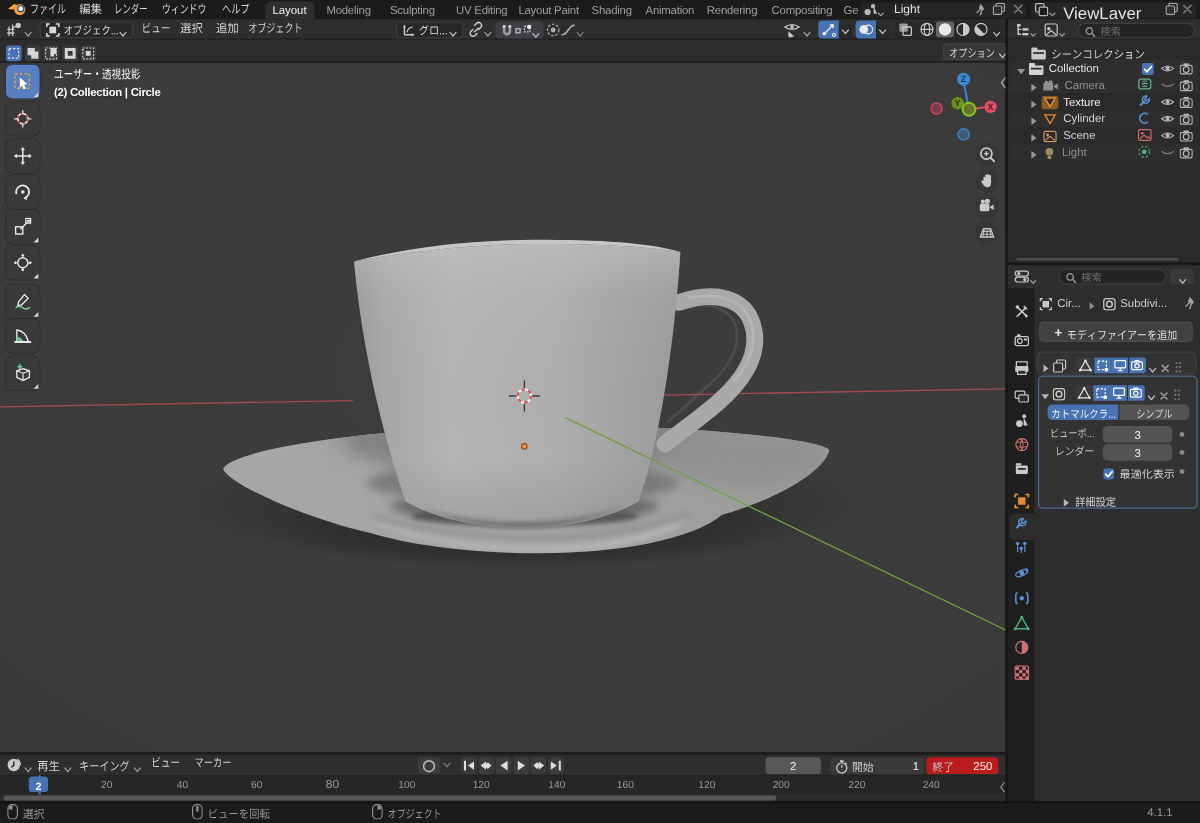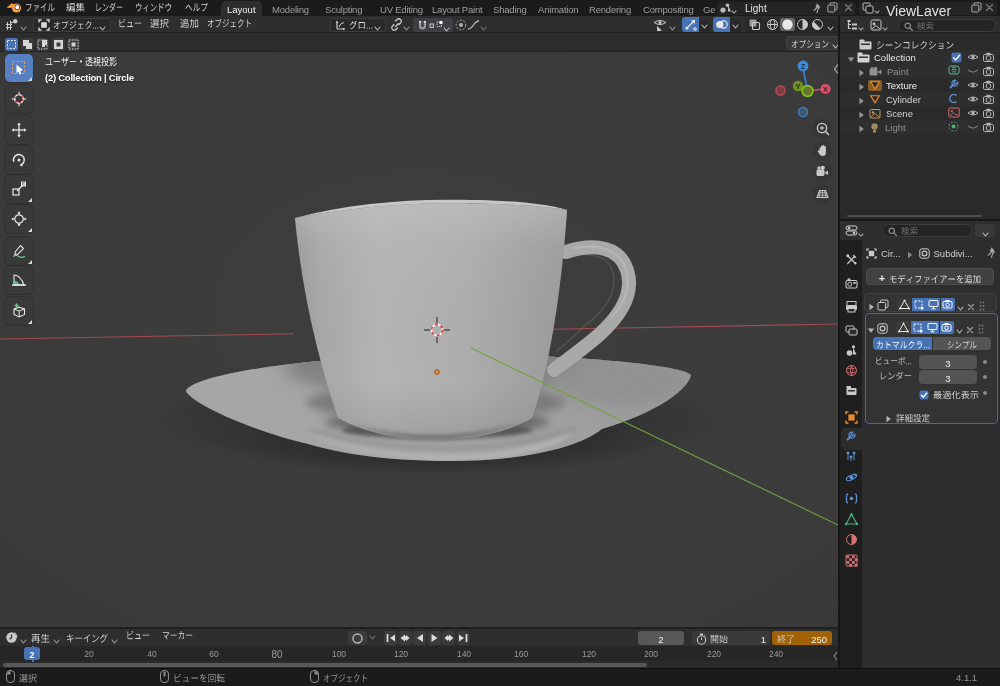--- a/index.html
+++ b/index.html
@@ -706,21 +706,21 @@
       <path d="M1.5 0.8 L5.8 4 L1.5 7.2 Z" fill="#989898"></path>
     </svg>
     <span style="margin-left:3px;padding:0 1px">
       <svg width="13" height="10" viewBox="0 0 13 10" style="display:block">
         <rect x="0.5" y="2" width="8" height="6.5" rx="1" fill="#909090"></rect>
         <path d="M8.5 5 L12.5 2.5 L12.5 7.5 Z" fill="#909090"></path>
         <circle cx="3" cy="1.5" r="1.4" fill="#909090"></circle>
         <circle cx="6.5" cy="1.3" r="1.7" fill="#909090"></circle>
       </svg>
     </span>
-    <span style="margin-left:4px;color:#8f8f8f;font-size:9.5px">Paint</span>
+    <span style="margin-left:4px;color:#8f8f8f;font-size:9.5px">Camera</span>
   </div>
 <div class="abs" style="left:948px;top:65px">
     <svg width="12" height="10" viewBox="0 0 12 10" style="display:block">
       <rect x="1" y="1" width="10" height="8" rx="2" stroke="#66b18f" fill="none"></rect>
       <path d="M4 3 Q6 2 8 3 M3.5 5 Q6 4 8.5 5 M4 7 Q6 6.5 8 7" stroke="#66b18f" stroke-width="0.9" fill="none"></path>
     </svg>
   </div>
 <div class="abs" style="left:967px;top:68px">
     <svg width="12" height="6" viewBox="0 0 12 6" style="display:block">
       <path d="M1 2 Q6.0 6 11 2" stroke="#7f7f7f" stroke-width="1.1" fill="none"></path>
@@ -1331,21 +1331,21 @@
     </svg>
     <span style="margin-left:3px">
       <svg width="18.0" height="9.5" viewBox="0 0 18.0 9.5" style="display:block">
         <g transform="scale(0.9474 1)">
           <path d="M5.4 4.4L5.4 5.5L4.0 5.5L4.0 4.4ZM2.2 5.5L2.2 6.1L3.4 6.1C3.3 6.6 3.1 7.4 2.3 7.9C2.4 8.0 2.6 8.2 2.7 8.3C3.7 7.7 4.0 6.7 4.0 6.1L5.4 6.1L5.4 8.2L6.0 8.2L6.0 6.1L7.3 6.1L7.3 5.5L6.0 5.5L6.0 4.4L7.1 4.4L7.1 3.8L2.4 3.8L2.4 4.4L3.4 4.4L3.4 5.5ZM3.6 1.9L3.6 2.7L1.5 2.7L1.5 1.9ZM3.6 1.3L1.5 1.3L1.5 0.6L3.6 0.6ZM8.0 1.9L8.0 2.7L5.8 2.7L5.8 1.9ZM8.0 1.3L5.8 1.3L5.8 0.6L8.0 0.6ZM8.3 0.0L5.2 0.0L5.2 3.2L8.0 3.2L8.0 7.4C8.0 7.6 8.0 7.6 7.8 7.6C7.6 7.6 7.1 7.6 6.6 7.6C6.7 7.8 6.8 8.2 6.8 8.3C7.6 8.4 8.0 8.3 8.3 8.2C8.6 8.1 8.7 7.9 8.7 7.4L8.7 0.0ZM0.8 0.0L0.8 8.4L1.5 8.4L1.5 3.2L4.3 3.2L4.3 0.0ZM14.2 4.5L14.2 8.4L14.8 8.4L14.8 7.9L17.5 7.9L17.5 8.3L18.2 8.3L18.2 4.5ZM14.8 7.3L14.8 5.2L17.5 5.2L17.5 7.3ZM15.4 -0.4C15.1 0.6 14.7 1.9 14.3 2.9L13.5 2.9L13.6 3.6L17.9 3.3C18.0 3.6 18.1 3.8 18.1 4.0L18.8 3.6C18.5 2.9 17.9 1.9 17.2 1.1L16.7 1.4C16.9 1.8 17.3 2.2 17.5 2.7L15.0 2.8C15.4 1.9 15.8 0.8 16.1 -0.2ZM11.4 -0.4C11.2 0.2 11.1 0.9 11.0 1.6L9.9 1.6L9.9 2.3L10.8 2.3C10.5 3.4 10.2 4.6 10.0 5.4L10.6 5.7L10.7 5.3C11.0 5.5 11.4 5.8 11.7 6.0C11.2 6.8 10.7 7.4 10.0 7.8C10.1 8.0 10.3 8.2 10.4 8.4C11.2 7.9 11.8 7.3 12.3 6.5C12.7 6.8 13.0 7.1 13.3 7.4L13.7 6.8C13.4 6.5 13.0 6.2 12.6 5.8C13.0 4.8 13.3 3.4 13.5 1.7L13.0 1.6L12.9 1.6L11.6 1.6C11.8 0.9 11.9 0.3 12.0 -0.3ZM11.5 2.3L12.7 2.3C12.6 3.5 12.4 4.5 12.0 5.4C11.6 5.1 11.2 4.9 10.9 4.7C11.1 3.9 11.3 3.1 11.5 2.3Z" fill="#d0d0d0"></path>
         </g>
       </svg>
     </span>
     <span style="margin-left:auto;color:#f2f2f2;font-size:9.5px">1</span>
   </div>
-<div class="abs row" style="left:772px;top:630.5px;width:60px;height:14px;background:#a16207;border-radius:3px;padding:0 5px">
+<div class="abs row" style="left:772px;top:630.5px;width:60px;height:14px;background:#b91c1c;border-radius:3px;padding:0 5px">
     <svg width="18.0" height="9.5" viewBox="0 0 18.0 9.5" style="display:block">
       <g transform="scale(0.9474 1)">
         <path d="M5.4 5.1C6.0 5.4 6.8 5.9 7.3 6.2L7.7 5.7C7.3 5.4 6.5 4.9 5.8 4.6ZM4.3 6.9C5.6 7.2 7.2 7.9 8.0 8.4L8.4 7.8C7.6 7.4 6.0 6.7 4.7 6.4ZM2.8 5.1C3.1 5.7 3.3 6.4 3.4 6.9L4.0 6.7C3.9 6.3 3.6 5.5 3.4 5.0ZM0.9 5.1C0.8 5.9 0.6 6.7 0.2 7.3C0.4 7.4 0.7 7.5 0.8 7.6C1.1 7.0 1.3 6.1 1.5 5.2ZM5.4 1.2L7.6 1.2C7.3 1.8 6.9 2.3 6.5 2.7C6.0 2.3 5.6 1.8 5.4 1.3ZM0.3 3.9L0.4 4.5L1.9 4.4L1.9 8.4L2.5 8.4L2.5 4.4L3.3 4.3C3.3 4.5 3.4 4.7 3.4 4.9L3.9 4.7C4.0 4.8 4.1 5.0 4.2 5.1C5.0 4.7 5.8 4.3 6.5 3.6C7.2 4.3 8.0 4.8 8.8 5.2C8.9 5.0 9.1 4.8 9.3 4.6C8.4 4.3 7.6 3.8 6.9 3.2C7.6 2.5 8.1 1.7 8.5 0.8L8.1 0.6L7.9 0.6L5.8 0.6C6.0 0.3 6.1 0.0 6.3 -0.3L5.5 -0.4C5.2 0.5 4.5 1.6 3.5 2.4C3.6 2.5 3.9 2.7 4.0 2.8C4.4 2.5 4.7 2.2 5.0 1.8C5.3 2.3 5.6 2.8 6.0 3.2C5.4 3.7 4.6 4.1 3.9 4.4C3.8 3.9 3.4 3.2 3.1 2.7L2.6 2.9C2.7 3.2 2.9 3.5 3.0 3.8L1.6 3.8C2.3 3.0 3.0 1.9 3.5 1.0L2.9 0.7C2.7 1.2 2.3 1.8 1.9 2.4C1.8 2.2 1.6 2.0 1.4 1.8C1.7 1.3 2.2 0.5 2.5 -0.1L1.9 -0.4C1.7 0.2 1.3 0.9 1.0 1.4L0.7 1.1L0.4 1.6C0.8 2.0 1.3 2.6 1.6 3.0C1.4 3.3 1.2 3.6 1.0 3.9ZM10.4 0.4L10.4 1.1L16.6 1.1C16.0 1.7 15.2 2.4 14.4 2.9L13.9 2.9L13.9 7.4C13.9 7.6 13.8 7.7 13.6 7.7C13.4 7.7 12.7 7.7 11.9 7.6C12.0 7.8 12.1 8.2 12.2 8.4C13.1 8.4 13.8 8.4 14.1 8.2C14.5 8.1 14.6 7.9 14.6 7.4L14.6 3.5C15.8 2.8 17.1 1.7 17.9 0.7L17.4 0.3L17.2 0.4Z" fill="#d0d0d0"></path>
       </g>
     </svg>
     <span style="margin-left:auto;color:#f2f2f2;font-size:9.5px">250</span>
   </div>
 <div class="abs" style="left:77px;top:649px;width:24px;text-align:center;color:#9a9a9a;font-size:8.5px">20</div>
 <div class="abs" style="left:140px;top:649px;width:24px;text-align:center;color:#9a9a9a;font-size:8.5px">40</div>
 <div class="abs" style="left:202px;top:649px;width:24px;text-align:center;color:#9a9a9a;font-size:8.5px">60</div>

